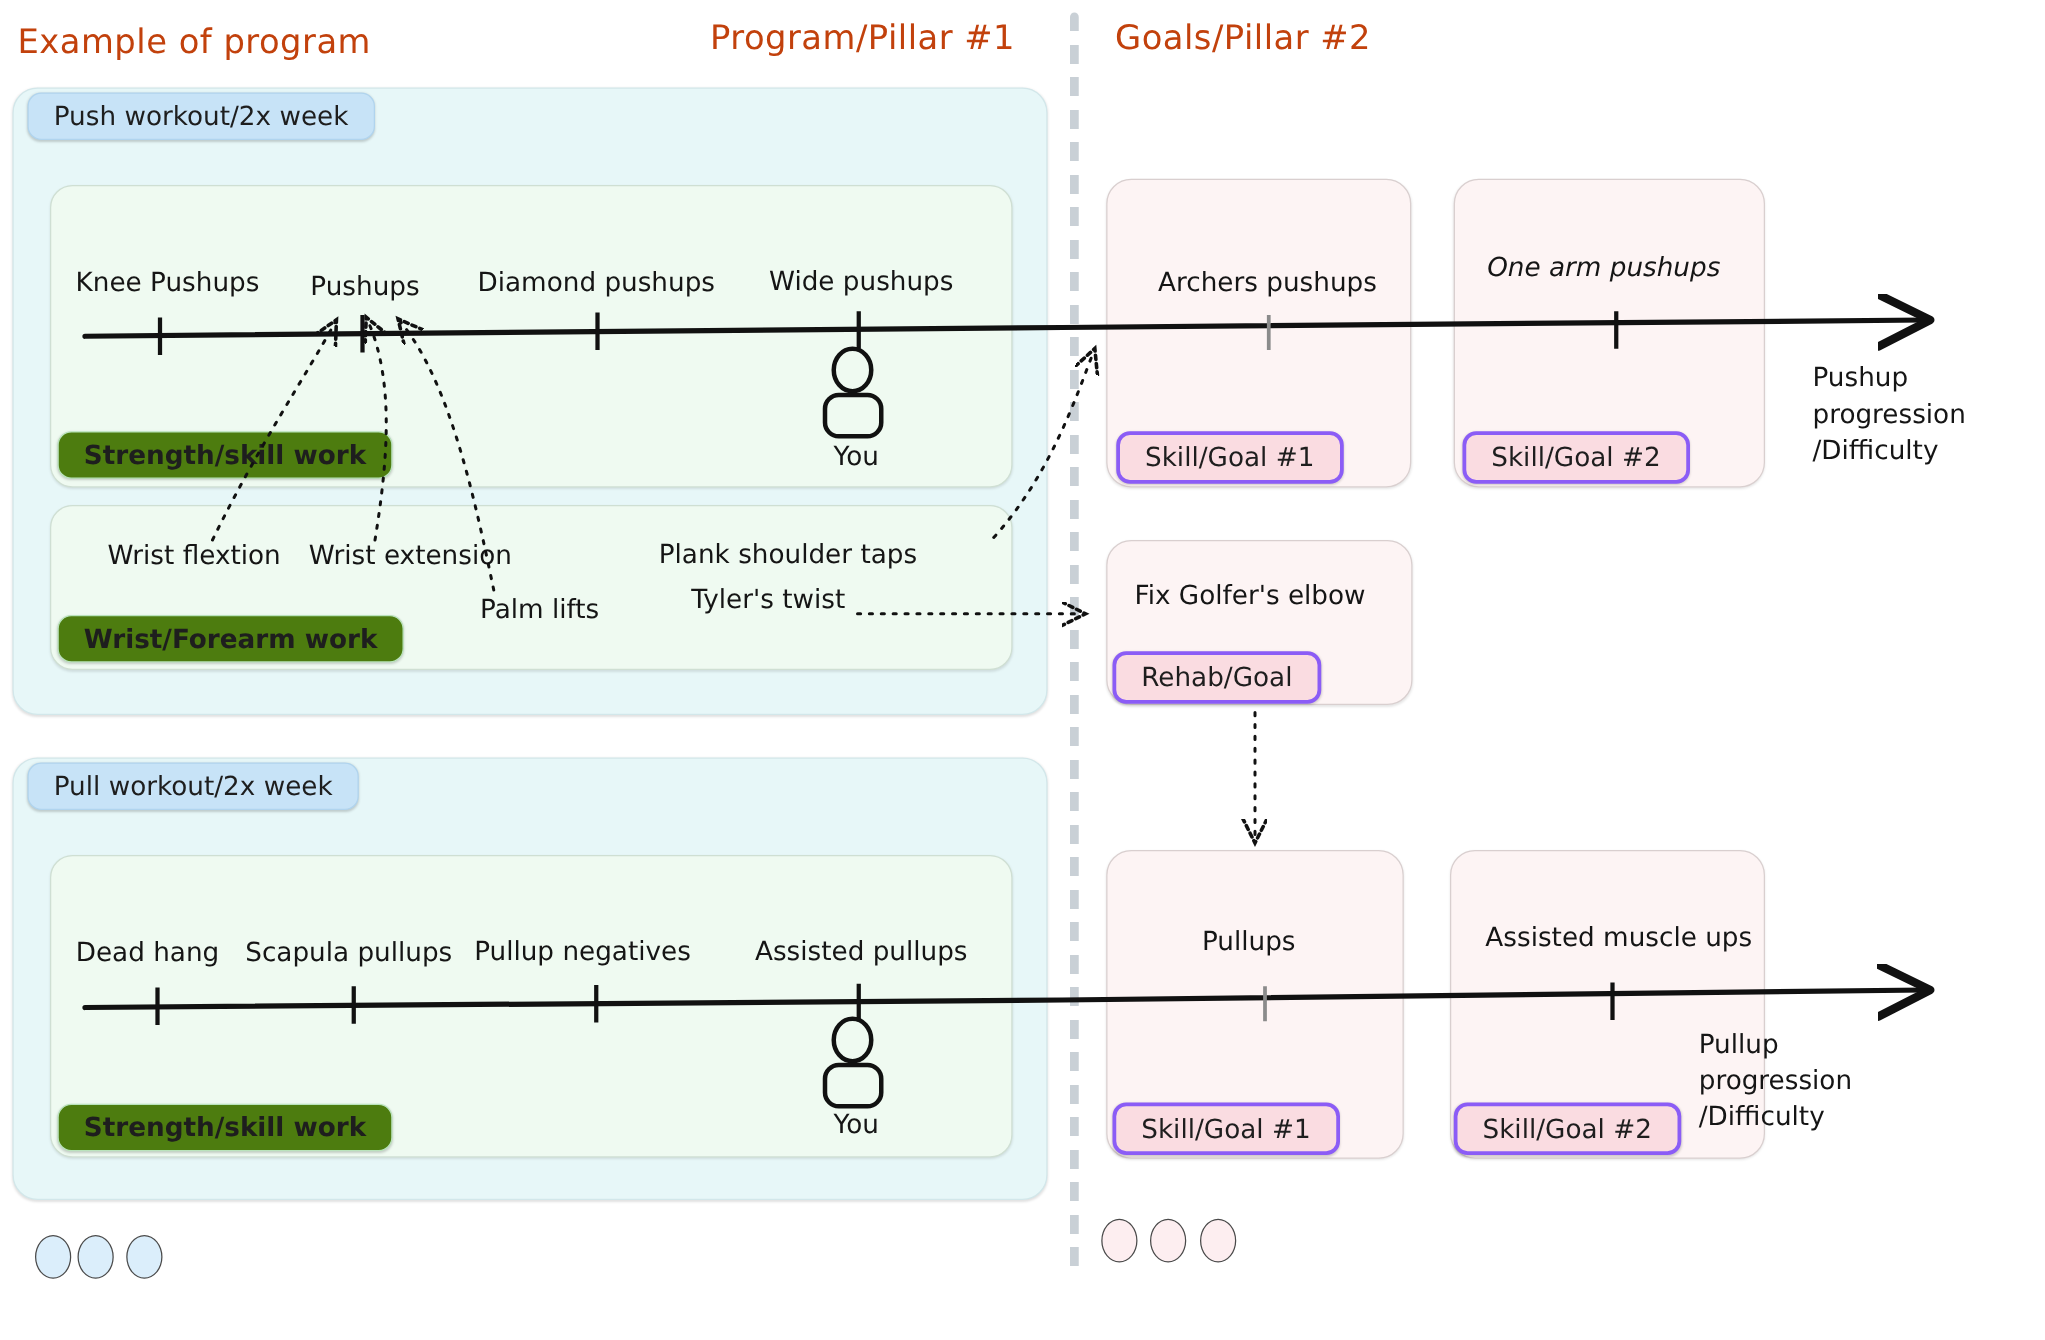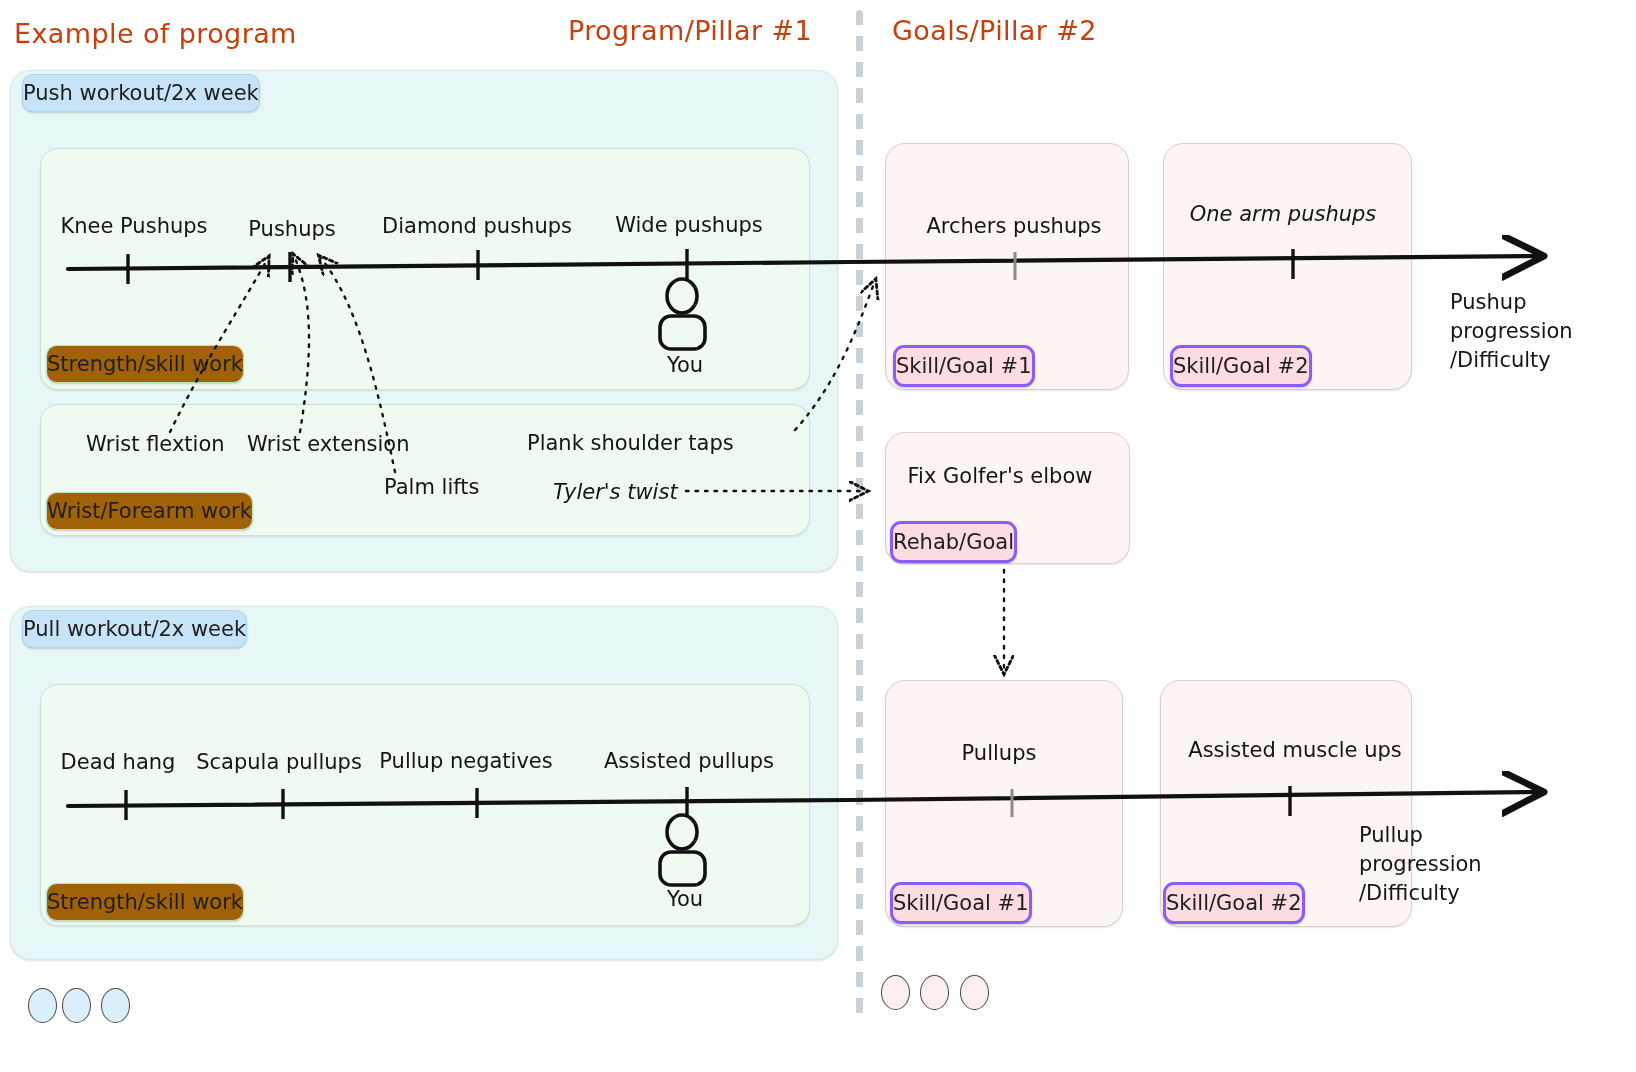--- a/index.html
+++ b/index.html
@@ -42,27 +42,27 @@
     border-radius:20px;
     box-shadow:0 1px 2px rgba(0,0,0,.12);
   }
   
   .chip{
     position:absolute;
     display:flex;
     align-items:center;
     border-radius:11px;
     font-size:21px;
-    padding:0 0;
+    padding:0 20px;
     height:36px;
     white-space:nowrap;
     box-shadow:0 1px 2px rgba(0,0,0,.18);
   }
   .chip.blue{background:#c7e3f7;border:1px solid #b0d4ee;}
-  .chip.green{background:#a16207;border:1px solid #b9e3bb;}
+  .chip.green{background:#4d7c0f;border:1px solid #b9e3bb;font-weight:bold;}
   .chip.pink{background:#fadce1;border:3px solid #8b5cf6;}
   
   .card-green{
     position:absolute;
     background:#effaf1;
     border:1px solid #cfdfd3;
     border-radius:18px;
     box-shadow:0 1px 2px rgba(0,0,0,.10);
   }
   
@@ -130,21 +130,21 @@
   <div class="lbl c" style="left:477px;top:214px;">Diamond pushups</div>
   <div class="lbl c" style="left:689px;top:213px;">Wide pushups</div>
   <div class="lbl c" style="left:685px;top:353px;">You</div>
   <div class="chip green" style="left:46px;top:345px;">Strength/skill work</div>
 
   <div class="card-green" style="left:40px;top:404px;width:768px;height:130px;"></div>
   <div class="lbl" style="left:86px;top:432px;">Wrist flextion</div>
   <div class="lbl" style="left:247px;top:432px;">Wrist extension</div>
   <div class="lbl" style="left:384px;top:475px;">Palm lifts</div>
   <div class="lbl" style="left:527px;top:431px;">Plank shoulder taps</div>
-  <div class="lbl" style="left:553px;top:480px;font-style:italic;">Tyler's twist</div>
+  <div class="lbl" style="left:553px;top:467px;">Tyler's twist</div>
   <div class="chip green" style="left:46px;top:492px;">Wrist/Forearm work</div>
 
   <div class="group" style="left:10px;top:606px;width:826px;height:352px;"></div>
   <div class="chip blue" style="left:22px;top:610px;">Pull workout/2x week</div>
 
   <div class="card-green" style="left:40px;top:684px;width:768px;height:240px;"></div>
   <div class="lbl c" style="left:118px;top:750px;">Dead hang</div>
   <div class="lbl c" style="left:279px;top:750px;">Scapula pullups</div>
   <div class="lbl c" style="left:466px;top:749px;">Pullup negatives</div>
   <div class="lbl c" style="left:689px;top:749px;">Assisted pullups</div>

